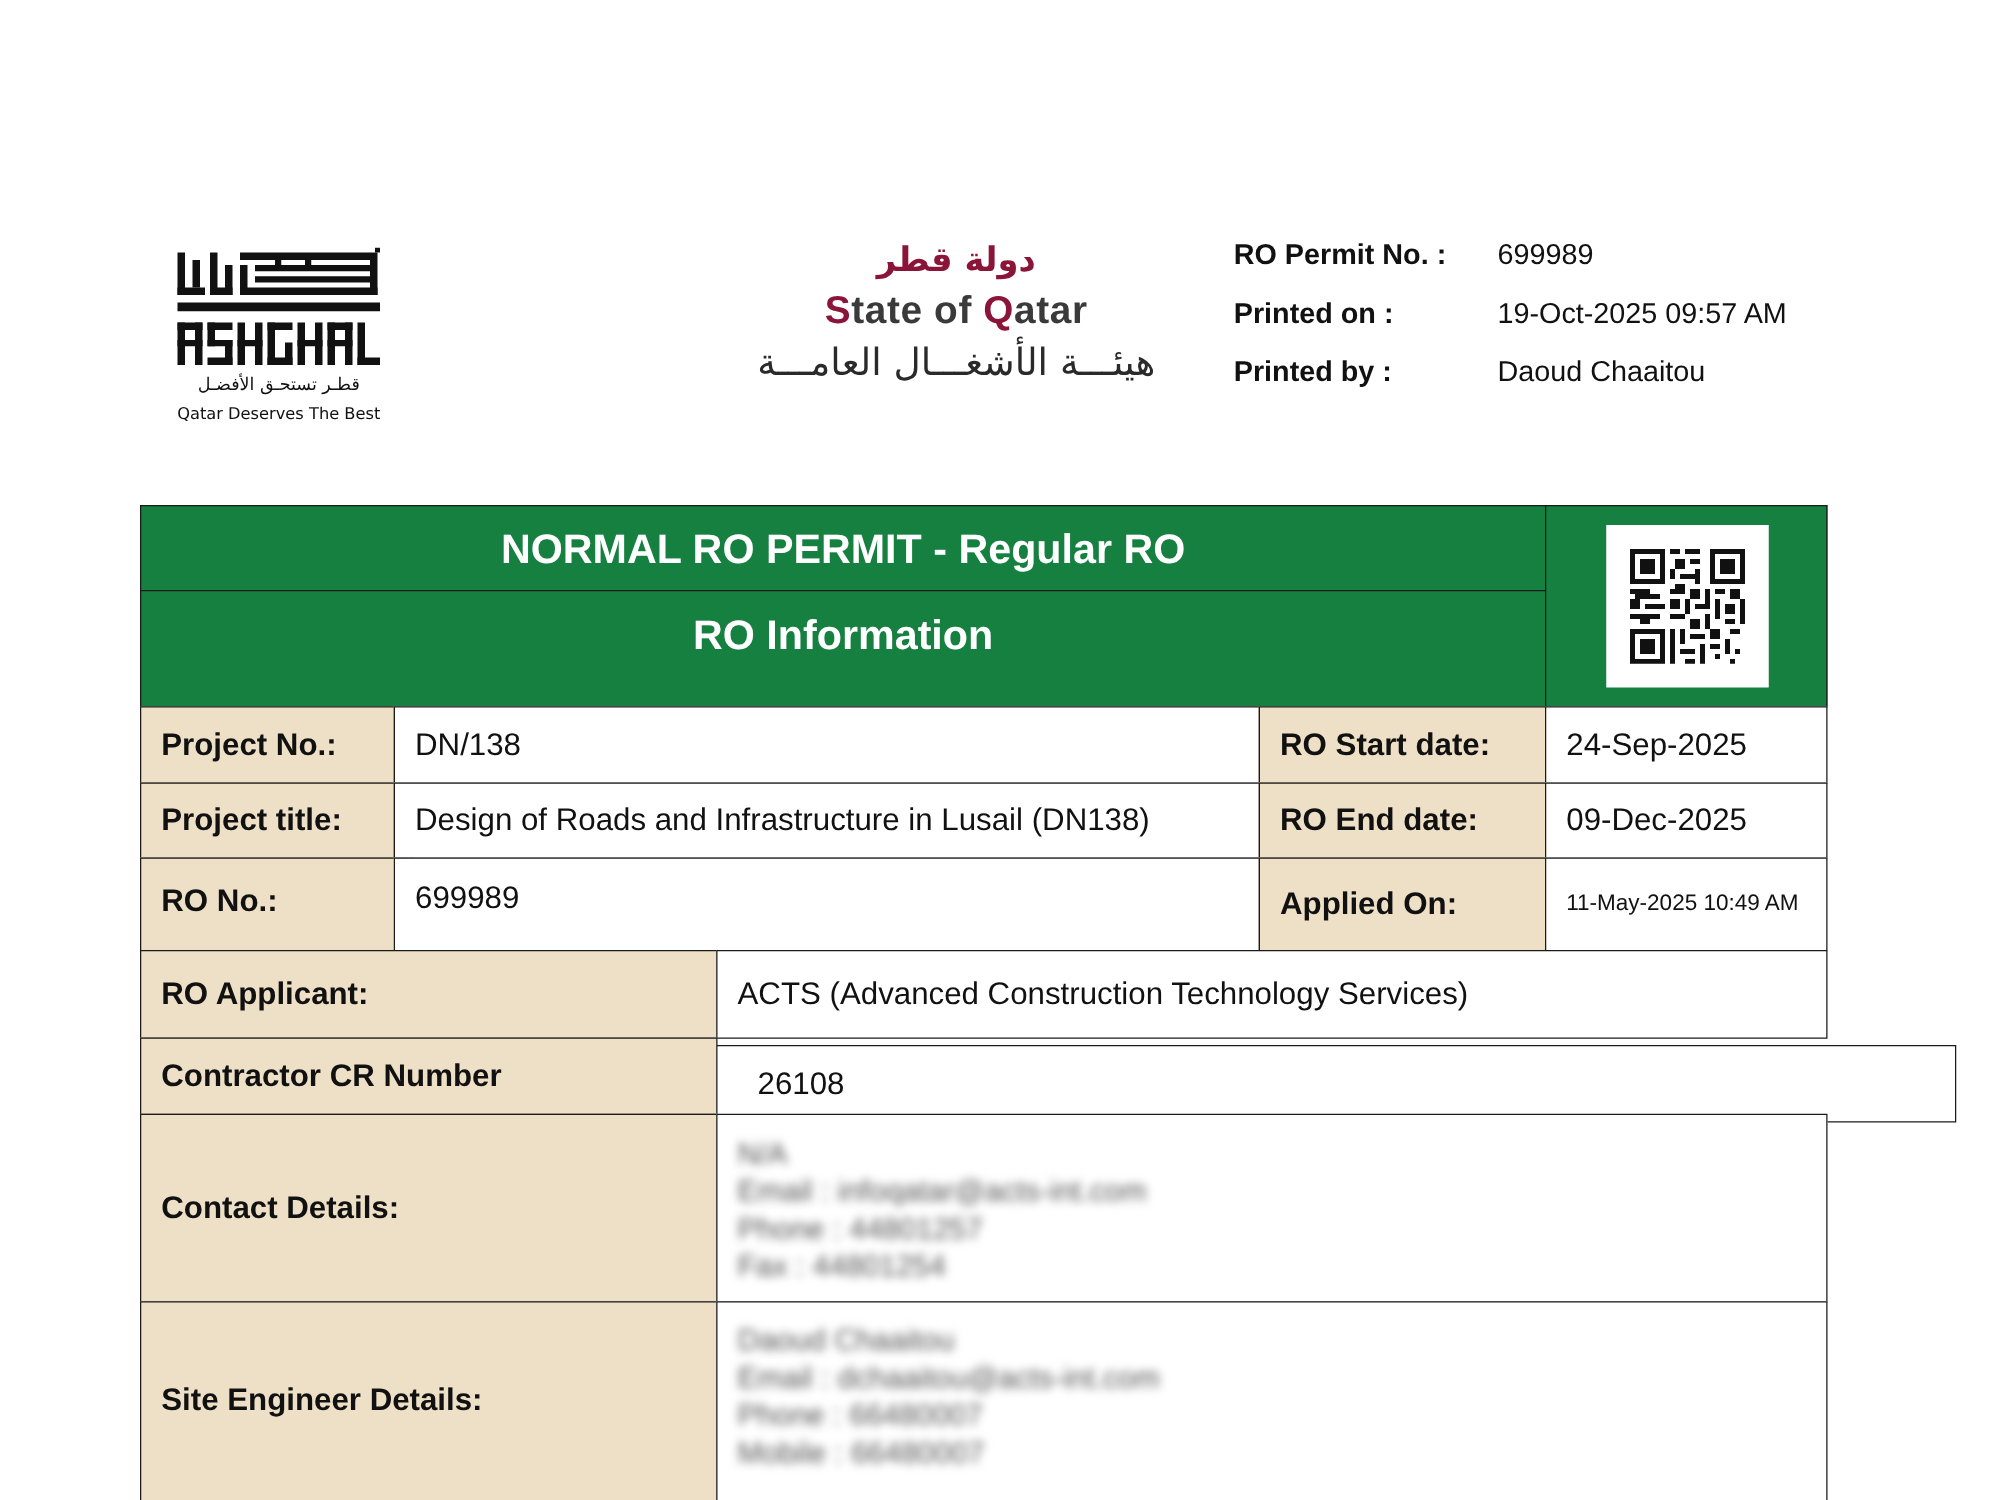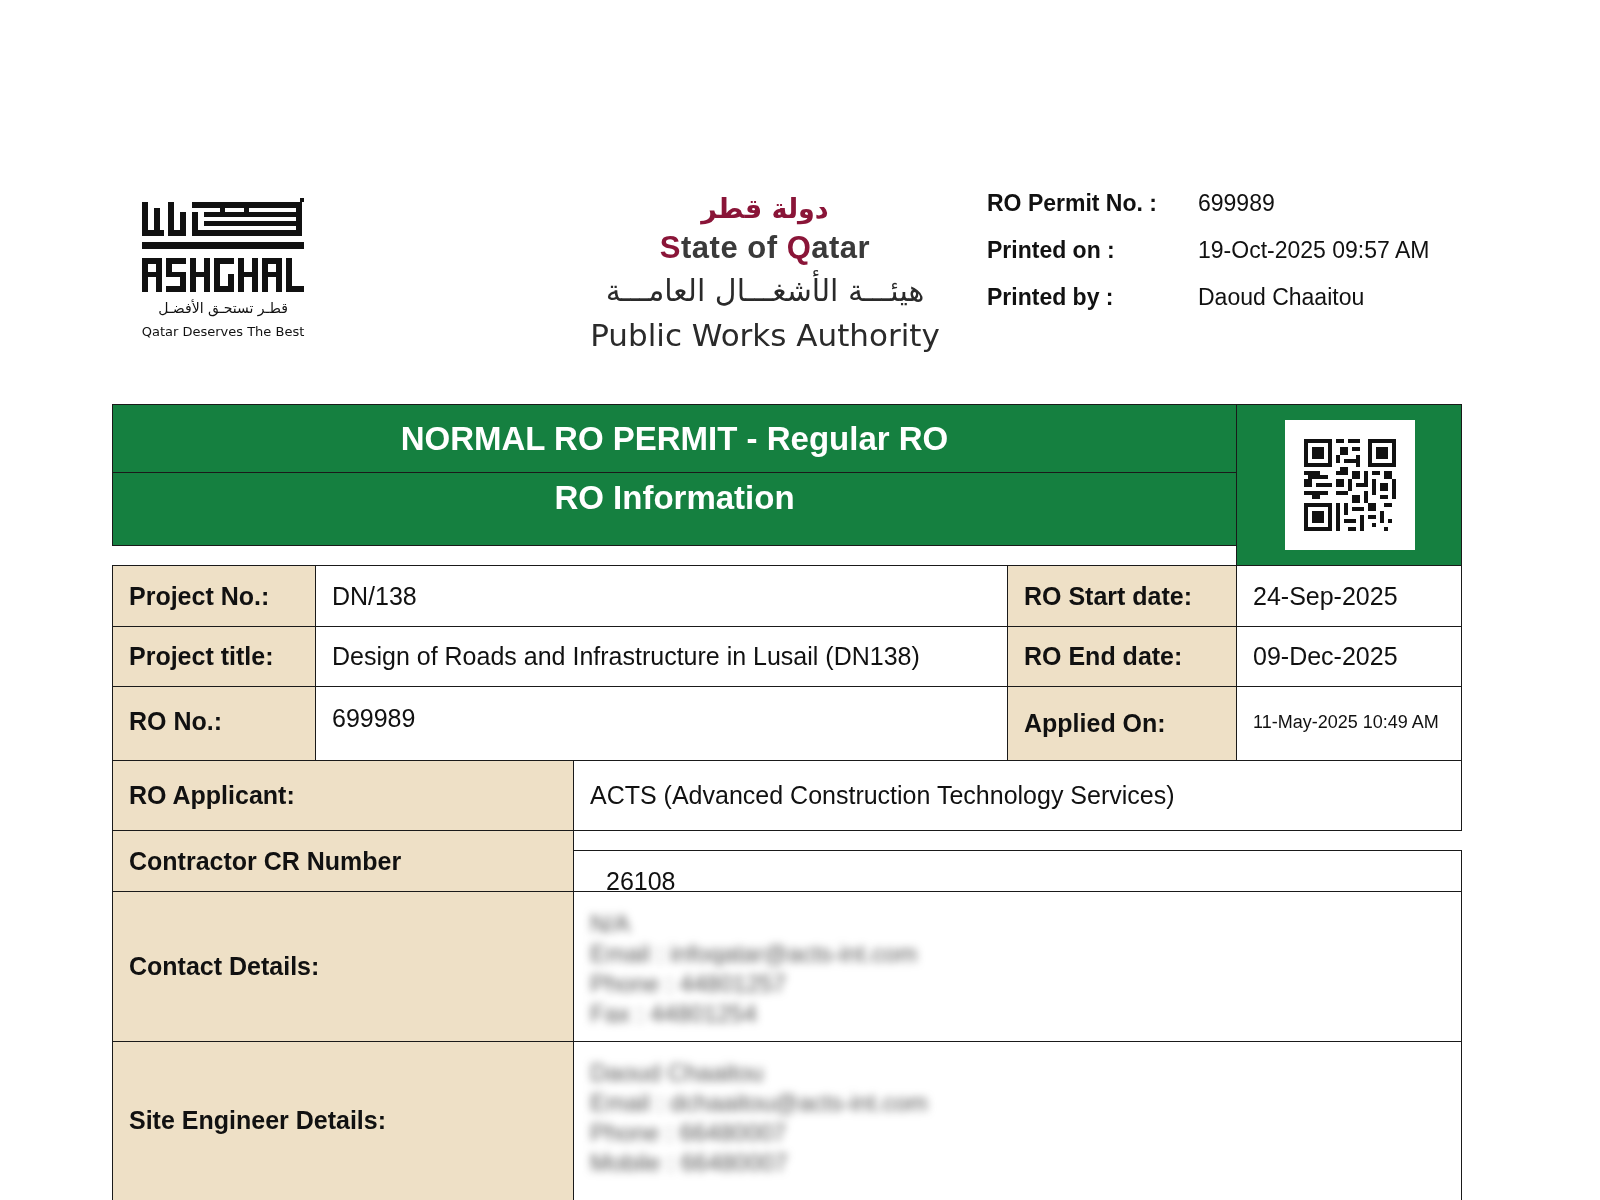--- a/index.html
+++ b/index.html
@@ -122,42 +122,41 @@
     </g>
   </svg>
   <div class="logo-slogan-ar">قطـر تستحـق الأفضـل</div>
   <div class="logo-slogan-en">Qatar Deserves The Best</div>
 </div>
 
 <div id="authority" class="abs">
   <div class="auth-ar-state">دولة قطر</div>
   <div class="auth-en-state"><span class="m">S</span><span>tate of </span><span class="m">Q</span><span>atar</span></div>
   <div class="auth-ar-pwa">هيئـــة الأشغـــال العامـــة</div>
-  <div class="auth-en-pwa">Public Works Authority</div>
 </div>
 
 <div id="meta" class="abs">
   <div class="meta-row">
     <span class="k">RO Permit No. :</span>
     <span class="v">699989</span>
   </div>
   <div class="meta-row">
     <span class="k">Printed on :</span>
     <span class="v">19-Oct-2025 09:57 AM</span>
   </div>
   <div class="meta-row">
     <span class="k">Printed by :</span>
     <span class="v">Daoud Chaaitou</span>
   </div>
 </div>
 
 <div id="permit" class="abs">
 
   <div class="cell green" style="left:0;top:0;width:1125px;height:69px;">NORMAL RO PERMIT - Regular RO</div>
-  <div class="cell green" style="left:0;top:68px;width:1125px;height:74px;padding-bottom:22px;">RO Information</div>
+  <div class="cell green" style="left:0;top:68px;width:1125px;height:94px;padding-bottom:22px;">RO Information</div>
   <div class="cell green" style="left:1124px;top:0;width:226px;height:162px;">
     <div class="qr-box">
       <svg width="92" height="92" viewBox="0 0 23 23" shape-rendering="crispEdges">
         <g fill="#111">
           <rect x="0" y="0" width="7" height="7"></rect>
             <rect x="1" y="1" width="5" height="5" fill="#fff"></rect>
             <rect x="2" y="2" width="3" height="3"></rect>
           <rect x="16" y="0" width="7" height="7"></rect>
             <rect x="17" y="1" width="5" height="5" fill="#fff"></rect>
             <rect x="18" y="2" width="3" height="3"></rect>
@@ -223,21 +222,21 @@
 
   <div class="cell lbl" style="left:0;top:282px;width:219px;height:75px;padding-bottom:4px;">RO No.:</div>
   <div class="cell val" style="left:203px;top:282px;width:693px;height:75px;padding-bottom:10px;">699989</div>
   <div class="cell lbl" style="left:895px;top:282px;width:230px;height:75px;">Applied On:</div>
   <div class="cell val small" style="left:1124px;top:282px;width:226px;height:75px;padding-right:20px;padding-bottom:2px;">11-May-2025 10:49 AM</div>
 
   <div class="cell lbl" style="left:0;top:356px;width:462px;height:71px;text-align:center;">RO Applicant:</div>
   <div class="cell val" style="left:461px;top:356px;width:889px;height:71px;">ACTS (Advanced Construction Technology Services)</div>
 
   <div class="cell lbl" style="left:0;top:426px;width:462px;height:62px;">Contractor CR Number</div>
-  <div class="cell val" style="left:461px;top:446px;width:889px;height:62px;padding-left:32px;">26108</div>
+  <div class="cell val" style="left:461px;top:432px;width:992px;height:62px;padding-left:32px;">26108</div>
 
   <div class="cell lbl" style="left:0;top:487px;width:462px;height:151px;">Contact Details:</div>
   <div class="cell val blurred" style="left:461px;top:487px;width:889px;height:151px;filter:none;">
     <div style="filter:blur(4px);color:#555;font-size:24px;line-height:30px;padding-top:4px;">
       <span>N/A</span>
       <span>Email : infoqatar@acts-int.com</span>
       <span>Phone : 44801257</span>
       <span>Fax : 44801254</span>
     </div>
   </div>

